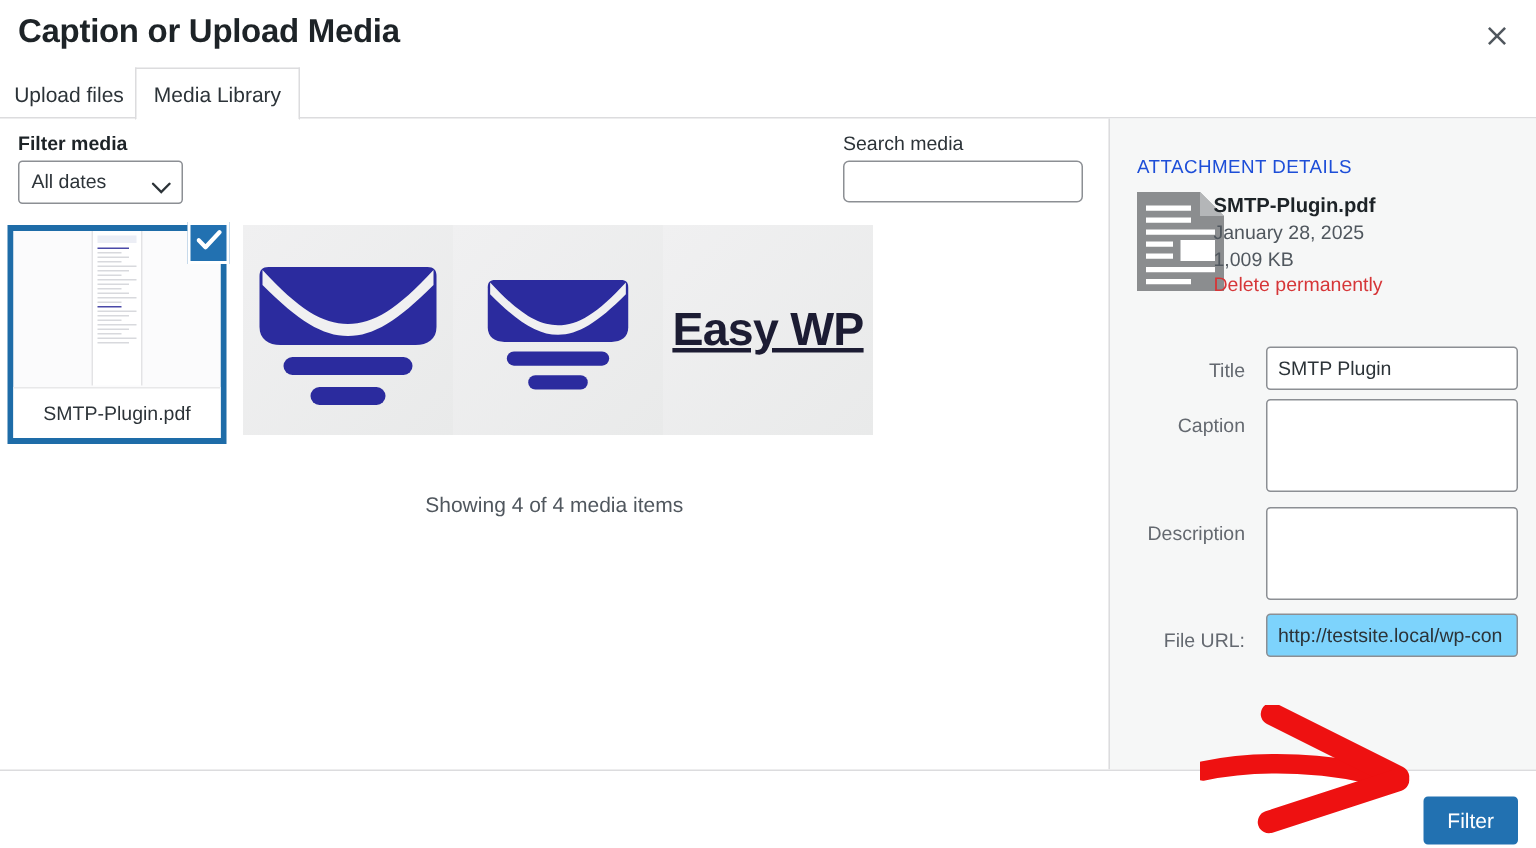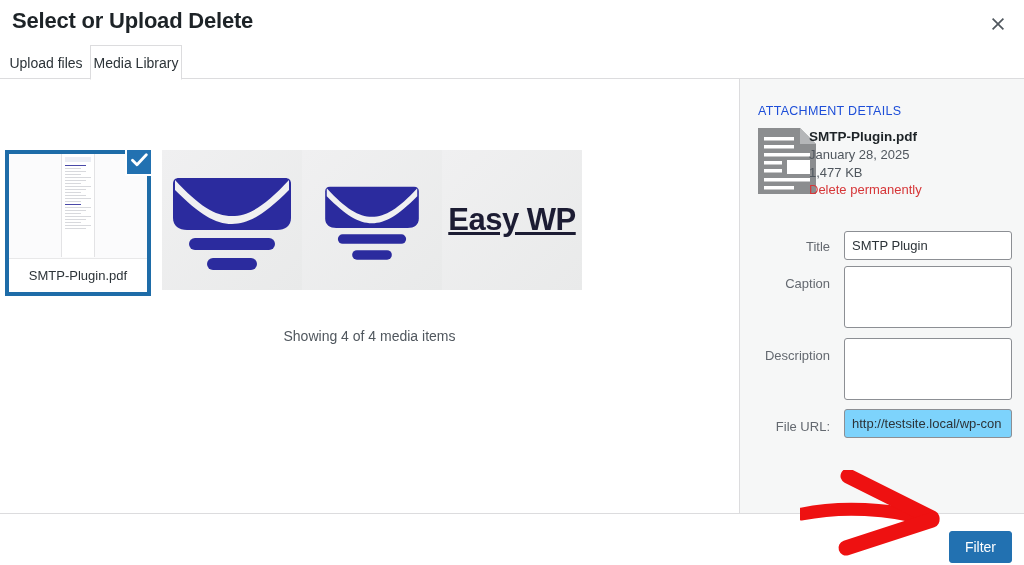--- a/index.html
+++ b/index.html
@@ -34,21 +34,21 @@
     border-bottom: 1px solid #dcdcde;
   }
   .tab {
     position: absolute; top: 0; height: 34px;
     display: flex; align-items: center; justify-content: center;
     font-size: 14px; color: #2c3338; cursor: pointer;
     background: transparent; border: 1px solid transparent; border-bottom: none;
   }
   .tab.inactive { left: 4px; width: 84px; }
   .tab.active {
-    left: 90px; width: 92px;
+    left: 90px; width: 110px;
     background: #fff;
     border-color: #dcdcde;
     border-bottom: 1px solid #fff;
     margin-bottom: -1px; height: 35px;
   }
 
   
   .toolbar { position: absolute; left: 0; top: 79px; width: 739px; height: 64px; }
   .filter-label {
     position: absolute; left: 12px; top: 9px;
@@ -179,39 +179,52 @@
     position: absolute; left: 800px; top: 470px;
     width: 160px; height: 95px; pointer-events: none;
   }
 </style>
 </head>
 <body>
 
 <div class="modal">
 
   <div class="modal-header">
-    <div class="modal-title">Select or Upload Delete</div>
+    <div class="modal-title">Caption or Upload Media</div>
     <button class="close-btn">
       <span>
         <svg width="16" height="16" viewBox="0 0 16 16">
           <path d="M3.2 2 2 3.2 6.8 8 2 12.8 3.2 14 8 9.2l4.8 4.8 1.2-1.2L9.2 8 14 3.2 12.8 2 8 6.8z" fill="#50575e"></path>
         </svg>
       </span>
     </button>
   </div>
 
   <div class="tabs">
     <div class="tab inactive">
       <span>Upload files</span>
     </div>
     <div class="tab active">
       <span>Media Library</span>
     </div>
   </div>
 
+  <div class="toolbar">
+    <div class="filter-label">Filter media</div>
+    <div class="select-wrap">
+      <span class="val">All dates</span>
+      <span class="chev">
+        <svg width="13" height="9" viewBox="0 0 13 9">
+          <path d="M1 1.5 6.5 7 12 1.5" stroke="#2c3338" stroke-width="1.6" fill="none" stroke-linecap="round"></path>
+        </svg>
+      </span>
+    </div>
+    <div class="search-label">Search media</div>
+    <input class="search-input" type="text" placeholder="" style="">
+  </div>
 
   <div class="grid">
 
     <div class="thumb selected" style="left:5px;">
       <div class="inner">
         <div class="pdf-page">
           <div class="ln blk"></div>
           <div class="ln blue m"></div>
           <div class="ln s"></div>
             <div class="ln m"></div>
@@ -290,21 +303,21 @@
         <rect x="6" y="25" width="46" height="3.5" fill="#fff"></rect>
         <rect x="6" y="33" width="18" height="3.5" fill="#fff"></rect>
         <rect x="6" y="41" width="18" height="3.5" fill="#fff"></rect>
         <rect x="29" y="32" width="23" height="14" fill="#fff"></rect>
         <rect x="6" y="50" width="46" height="3.5" fill="#fff"></rect>
         <rect x="6" y="58" width="30" height="3.5" fill="#fff"></rect>
       </svg>
     </span>
     <div class="att-name">SMTP-Plugin.pdf</div>
     <div class="att-date">January 28, 2025</div>
-    <div class="att-size">1,477 KB</div>
+    <div class="att-size">1,009 KB</div>
     <div class="att-del">Delete permanently</div>
 
     <div class="field-label" style="left:10px; top:160px;">Title</div>
     <input class="fld" style="left: 104px; top: 152px; width: 168px; height: 29px;" type="text" value="SMTP Plugin">
 
     <div class="field-label" style="left:10px; top:197px;">Caption</div>
     <textarea class="fld" style="left: 104px; top: 187px; width: 168px; height: 62px;"></textarea>
 
     <div class="field-label" style="left:10px; top:269px;">Description</div>
     <textarea class="fld" style="left: 104px; top: 259px; width: 168px; height: 62px;"></textarea>

